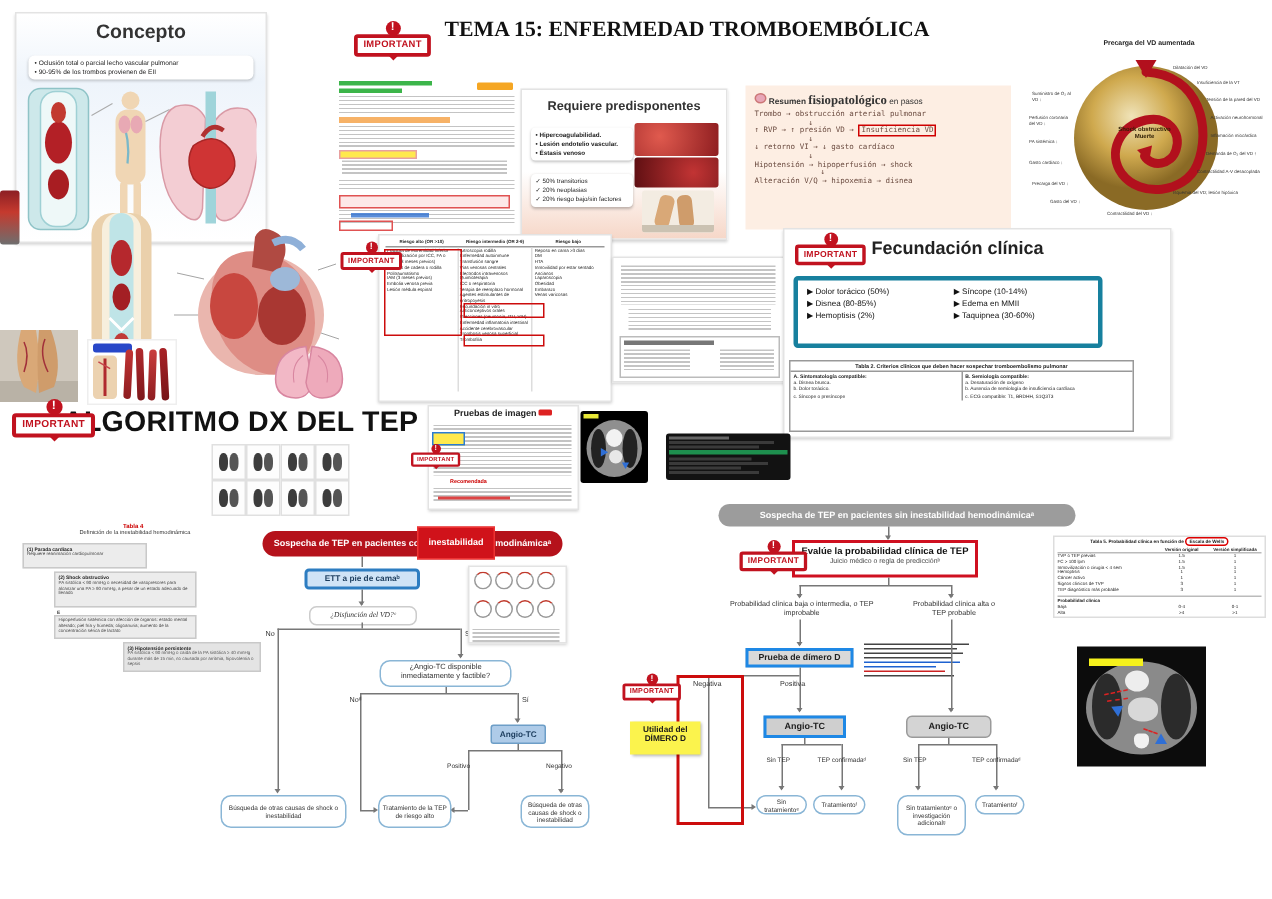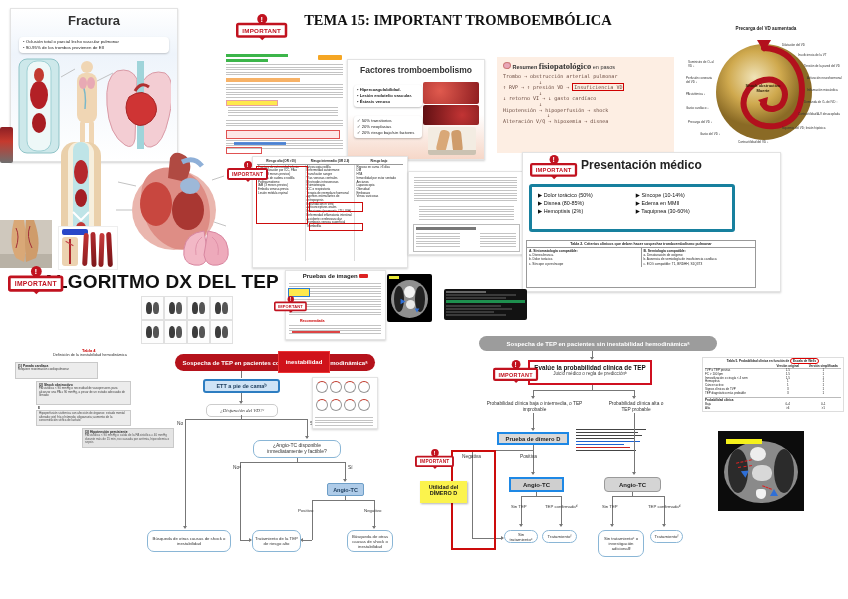--- a/index.html
+++ b/index.html
@@ -38,25 +38,25 @@
 <body>
 
 <div id="canvas">
 
   <div class="stamp abs" style="left:236px;top:14px;transform:scale(1.25);">
     <span class="dot">!</span>
     <span class="tag">IMPORTANT</span>
     <span class="tail"></span>
   </div>
   <div class="abs" style="left:262px;top:12px;width:392px;text-align:center;font-family:'Liberation Serif',serif;font-weight:bold;font-size:14.5px;line-height:16px;color:#111;">
-    <div>TEMA 15: IMPORTANT TROMBOEMBÓLICA</div>
+    <div>TEMA 15: ENFERMEDAD TROMBOEMBÓLICA</div>
   </div>
 
   <div class="abs slide" style="left:10px;top:8px;width:166px;height:152px;background:linear-gradient(#ffffff,#eef4fb 30%,#ffffff);">
-    <div style="text-align:center;font-weight:bold;font-size:13px;color:#333;margin-top:4px;">Fractura</div>
+    <div style="text-align:center;font-weight:bold;font-size:13px;color:#333;margin-top:4px;">Concepto</div>
     <div class="lines" style="position:absolute;left:8px;right:8px;top:28px;background:#fff;border-radius:4px;box-shadow:0 1px 2px rgba(0,0,0,.2);padding:2px 4px;font-size:4.4px;line-height:6px;color:#222;">• Oclusión total o parcial lecho vascular pulmonar
 • 90-95% de los trombos provienen de EII</div>
     <svg class="abs" style="left:6px;top:48px;" width="154" height="100" viewBox="0 0 154 100">
       <rect x="2" y="2" width="40" height="94" rx="8" fill="#cde8ea" stroke="#8fc3c7"></rect>
       <rect x="10" y="4" width="24" height="90" rx="10" fill="#eef8f8" stroke="#9fd0d4"></rect>
       <ellipse cx="22" cy="38" rx="9" ry="14" fill="#b32026"></ellipse>
       <ellipse cx="22" cy="18" rx="5" ry="7" fill="#c23a30"></ellipse>
       <ellipse cx="22" cy="66" rx="7" ry="10" fill="#a81d22"></ellipse>
       <ellipse cx="70" cy="10" rx="6" ry="6" fill="#f0d6b4"></ellipse>
       <rect x="60" y="16" width="20" height="50" rx="8" fill="#f0d6b4"></rect>
@@ -137,21 +137,21 @@
     <div class="abs" style="left:0;top:46px;width:50px;height:4px;background:#ffe94d;border:1px solid #e8a0a0;"></div>
     <div class="abs stripes2" style="left:2px;top:53px;width:110px;height:10px;"></div>
     <div class="abs stripes2" style="left:0;top:66px;width:117px;height:8px;"></div>
     <div class="abs" style="left:0;top:76px;width:112px;height:7px;border:1px solid #e05252;background:#fde8e8;"></div>
     <div class="abs stripes2" style="left:0;top:86px;width:117px;height:10px;"></div>
     <div class="abs" style="left:8px;top:88px;width:52px;height:2.5px;background:#2e6fd0;opacity:.8;"></div>
     <div class="abs" style="left:0;top:93px;width:34px;height:5px;border:1px solid #e05252;"></div>
   </div>
 
   <div class="abs slide" style="left:347px;top:59px;width:136px;height:99px;background:linear-gradient(#ffffff 55%,#f6d7c8);">
-    <div style="text-align:center;font-weight:bold;font-size:8.5px;color:#333;margin-top:5px;">Factores tromboembolismo</div>
+    <div style="text-align:center;font-weight:bold;font-size:8.5px;color:#333;margin-top:5px;">Requiere predisponentes</div>
     <div class="lines" style="position:absolute;left:6px;top:25px;width:62px;background:#fff;border-radius:3px;box-shadow:0 1px 2px rgba(0,0,0,.25);padding:2px 3px;font-size:4.2px;line-height:6px;font-weight:bold;color:#222;">• Hipercoagulabilidad.
 • Lesión endotelio vascular.
 • Éstasis venoso</div>
     <div class="lines" style="position:absolute;left:6px;top:56px;width:62px;background:#fff;border-radius:3px;box-shadow:0 1px 2px rgba(0,0,0,.25);padding:2px 3px;font-size:4.2px;line-height:6px;color:#222;">✓ 50% transitorios
 ✓ 20% neoplasias
 ✓ 20% riesgo bajo/sin factores</div>
     <div class="abs" style="right:5px;top:22px;width:56px;height:22px;background:radial-gradient(circle at 30% 40%,#e05a4e,#8e1d20);border-radius:2px;"></div>
     <div class="abs" style="right:5px;top:45px;width:56px;height:20px;background:radial-gradient(circle at 70% 50%,#c23434,#5e0f12);border-radius:2px;"></div>
     <div class="abs" style="right:8px;top:67px;width:48px;height:28px;background:#f3ece2;border-radius:2px;overflow:hidden;">
       <div class="abs" style="left:10px;top:3px;width:10px;height:22px;background:#d9a877;border-radius:4px;transform:rotate(14deg);"></div>
@@ -270,21 +270,21 @@
     <div class="abs stripes2" style="left:5px;top:5px;width:103px;height:26px;"></div>
     <div class="abs stripes2" style="left:10px;top:34px;width:95px;height:14px;"></div>
     <div class="abs" style="left:4px;top:52px;width:105px;height:26px;border:1px solid #bbb;">
       <div class="abs" style="left:2px;top:2px;width:60px;height:2.5px;background:#777;"></div>
       <div class="abs stripes2" style="left:2px;top:8px;width:44px;height:15px;"></div>
       <div class="abs stripes2" style="left:66px;top:8px;width:36px;height:15px;"></div>
     </div>
   </div>
 
   <div class="abs slide" style="left:522px;top:152px;width:257px;height:138px;">
-    <div style="position:absolute;left:58px;top:5px;font-weight:bold;font-size:12px;color:#222;">Presentación médico</div>
+    <div style="position:absolute;left:58px;top:5px;font-weight:bold;font-size:12px;color:#222;">Fecundación clínica</div>
     <div class="abs" style="left:6px;top:31px;width:206px;height:48px;border:3px solid #17809e;border-radius:3px;background:#fff;display:flex;padding:4px 6px;box-sizing:border-box;">
       <div class="lines" style="width:52%;font-size:5.4px;line-height:8px;color:#111;">▶ Dolor torácico (50%)
 ▶ Disnea  (80-85%)
 ▶ Hemoptisis (2%)</div>
       <div class="lines" style="width:48%;font-size:5.4px;line-height:8px;color:#111;">▶ Síncope (10-14%)
 ▶ Edema en MMII
 ▶ Taquipnea (30-60%)</div>
     </div>
     <div class="abs" style="left:3px;top:87px;width:228px;height:46px;border:1px solid #999;background:#fff;">
       <div style="font-size:3.6px;font-weight:bold;text-align:center;border-bottom:1px solid #999;padding:1px;">Tabla 2. Criterios clínicos que deben hacer sospechar tromboembolismo pulmonar</div>

